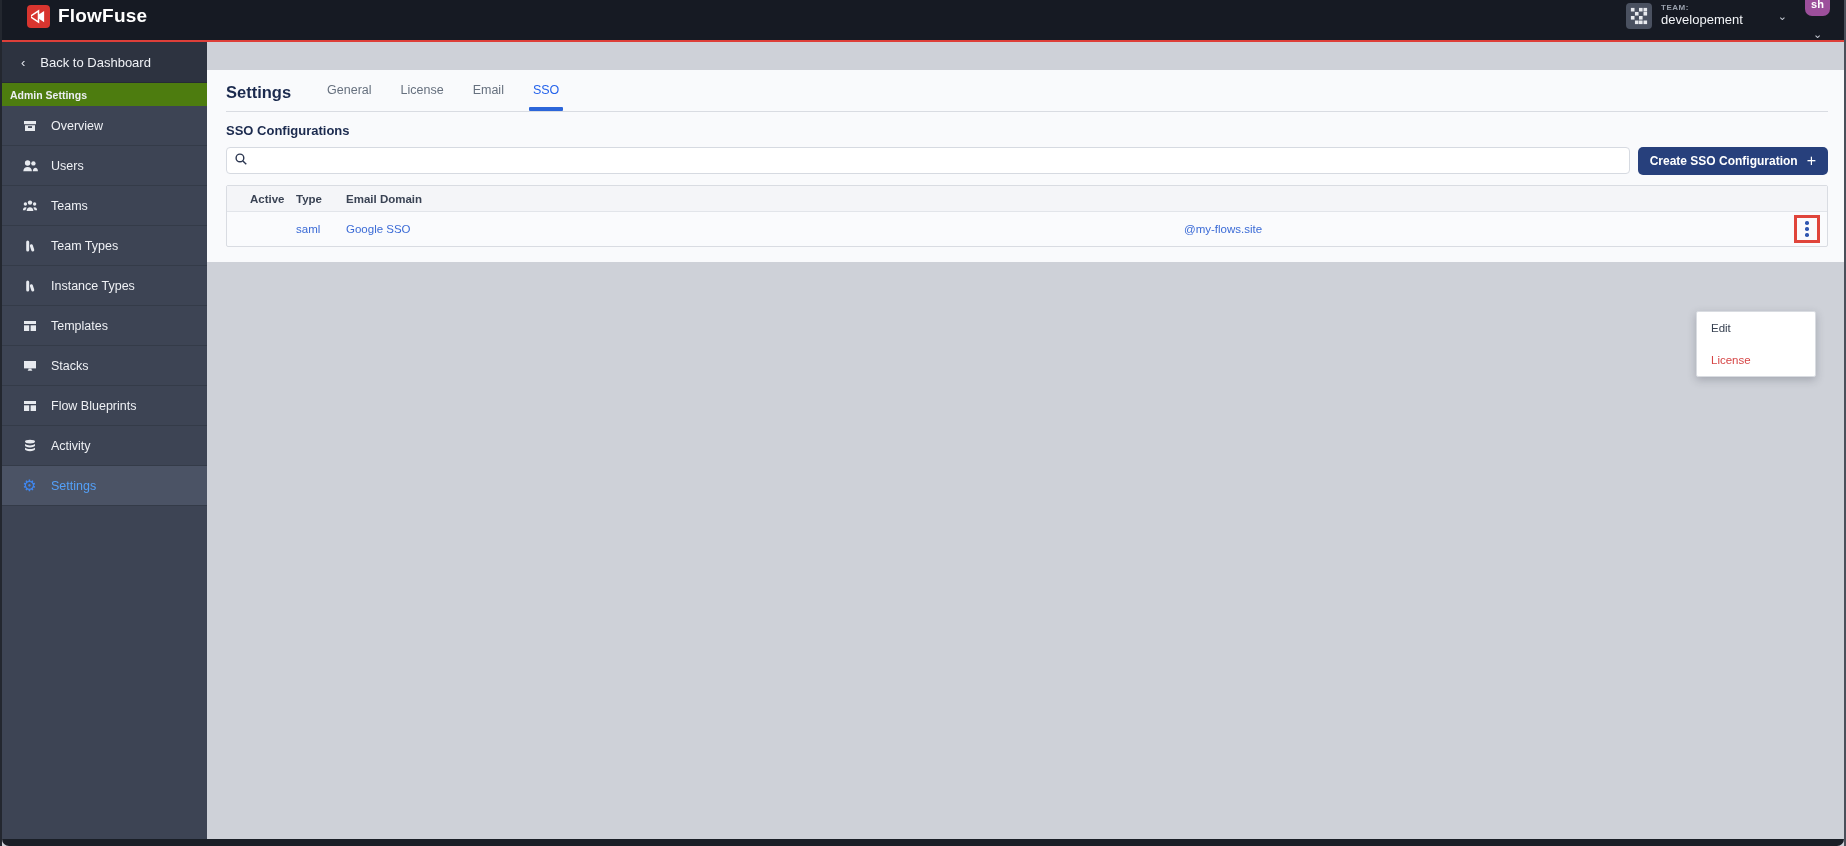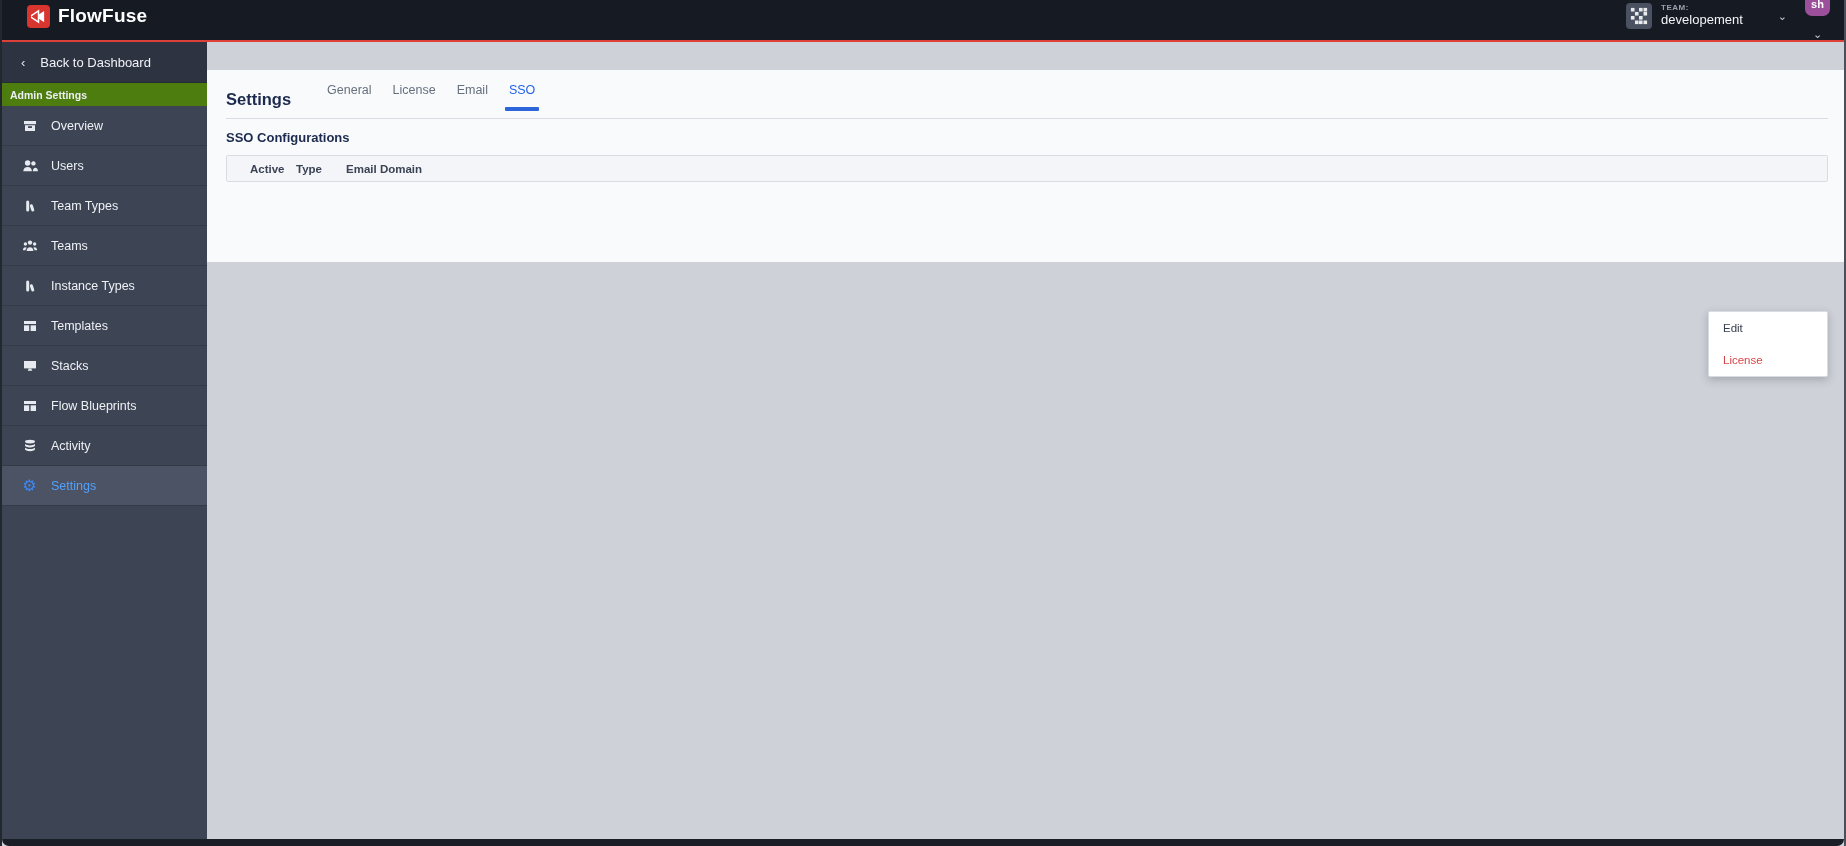--- a/index.html
+++ b/index.html
@@ -68,21 +68,21 @@
   .nav-item.active .ni { color:#3f87f0; font-size:16px; }
 
   
   .main { flex:1; display:flex; flex-direction:column; }
   .main-gap { height:28px; }
   .panel {
     background:#f9fafc; height:192px; padding:13px 16px 0 19px; position:relative;
   }
   .panel-head { display:flex; align-items:flex-end; gap:36px; padding-bottom:9px; border-bottom:1px solid #d9dce2; }
   .page-title { font-size:16.5px; font-weight:bold; color:#1b2a4e; }
-  .tabs { display:flex; gap:21px; margin-bottom:8px; }
+  .tabs { display:flex; gap:29px; margin-bottom:1px; }
   .tab { font-size:12.5px; color:#66707e; cursor:pointer; position:relative; padding-bottom:4px; }
   .tab.active { color:#2563eb; }
   .tab.active::after {
     content:""; position:absolute; left:-4px; right:-4px; bottom:-10px; height:4px; background:#2b65d9; border-radius:1px;
   }
   .section-title { margin-top:11px; font-size:13px; font-weight:bold; color:#1b2a4e; }
   .controls-row { margin-top:9px; display:flex; gap:8px; }
   .search-box {
     flex:1; height:27px; background:#ffffff; border:1px solid #d6dae1; border-radius:4px;
     display:flex; align-items:center; padding-left:7px; gap:6px;
@@ -108,21 +108,21 @@
   .cell-link { color:#3b6bd6; cursor:pointer; }
   .kebab-wrap {
     border:3px solid #e0453b; width:26px; height:28px;
     display:flex; align-items:center; justify-content:center; cursor:pointer;
   }
   .kebab { display:flex; flex-direction:column; gap:2.5px; }
   .kebab span { width:3.5px; height:3.5px; border-radius:50%; background:#2f56b0; }
 
   
   .context-menu {
-    position:absolute; top:241px; right:16px; width:120px; background:#ffffff;
+    position:absolute; top:241px; right:28px; width:120px; background:#ffffff;
     border:1px solid #d9dce1; border-radius:2px;
     box-shadow:0 3px 8px rgba(40,45,60,.25); z-index:5; overflow:hidden;
   }
   .menu-item { padding:10px 14px; font-size:11.5px; color:#374151; cursor:pointer; }
   .menu-item.danger { color:#d64545; }
 
   .bottom-edge {
     position:absolute; left:0; right:0; bottom:0; height:7px; background:#1a1f27;
     border-radius:0 0 9px 9px;
   }
@@ -199,37 +199,37 @@
             <circle cx="11.4" cy="5.4" r="2.2"></circle>
             <path d="M1.3 13.2c0-2.6 1.9-4.2 4.3-4.2s4.3 1.6 4.3 4.2z"></path>
             <path d="M10.8 13.2c.1-2.1 1.1-3.5 2.7-3.5 1.4 0 2.4 1.3 2.4 3.5z"></path>
           </svg>
       </span>
       <span>Users</span>
     </div>
     <div class="nav-item">
       <span class="ni">
         <svg width="16" height="16" viewBox="0 0 16 16" fill="currentColor">
-            <rect x="4.2" y="2.6" width="3" height="10.8" rx="1.5"></rect>
-            <rect x="8.6" y="6.2" width="3" height="7.4" rx="1.5" transform="rotate(-18 10 10)"></rect>
-          </svg>
-      </span>
-      <span>Team Types</span>
-    </div>
-    <div class="nav-item">
-      <span class="ni">
-        <svg width="16" height="16" viewBox="0 0 16 16" fill="currentColor">
             <circle cx="8" cy="4.6" r="2.2"></circle>
             <circle cx="3.4" cy="6" r="1.7"></circle>
             <circle cx="12.6" cy="6" r="1.7"></circle>
             <path d="M4.6 13c0-2.3 1.5-3.7 3.4-3.7s3.4 1.4 3.4 3.7z"></path>
             <path d="M.9 12.2c.1-1.8 1-3 2.4-3 .6 0 1.1.2 1.5.6-.8.8-1.3 1.6-1.4 2.4zM15.1 12.2c-.1-1.8-1-3-2.4-3-.6 0-1.1.2-1.5.6.8.8 1.3 1.6 1.4 2.4z"></path>
           </svg>
       </span>
       <span>Teams</span>
+    </div>
+    <div class="nav-item">
+      <span class="ni">
+        <svg width="16" height="16" viewBox="0 0 16 16" fill="currentColor">
+            <rect x="4.2" y="2.6" width="3" height="10.8" rx="1.5"></rect>
+            <rect x="8.6" y="6.2" width="3" height="7.4" rx="1.5" transform="rotate(-18 10 10)"></rect>
+          </svg>
+      </span>
+      <span>Team Types</span>
     </div>
     <div class="nav-item">
       <span class="ni">
         <svg width="16" height="16" viewBox="0 0 16 16" fill="currentColor">
             <rect x="4.2" y="2.6" width="3" height="10.8" rx="1.5"></rect>
             <rect x="8.6" y="6.2" width="3" height="7.4" rx="1.5" transform="rotate(-18 10 10)"></rect>
           </svg>
       </span>
       <span>Instance Types</span>
     </div>
@@ -286,28 +286,58 @@
         <div class="tabs">
           <span class="tab">General</span>
           <span class="tab">License</span>
           <span class="tab">Email</span>
           <span class="tab active">SSO</span>
         </div>
       </div>
 
       <div class="section-title">SSO Configurations</div>
 
+      <div class="controls-row">
+        <div class="search-box">
+          <span>
+            <svg width="14" height="14" viewBox="0 0 16 16" fill="none" stroke="#2b3650" stroke-width="1.6">
+                <circle cx="6.8" cy="6.8" r="4.4"></circle>
+                <path d="M10.2 10.2 L14 14"></path>
+              </svg>
+          </span>
+          <input type="text" style="">
+        </div>
+        <button class="create-btn">
+          <span>Create SSO Configuration</span>
+          <span class="plus-glyph">+</span>
+        </button>
+      </div>
 
       <div class="sso-table">
         <div class="t-row t-head">
           <span class="col-active">Active</span>
           <span class="col-type">Type</span>
           <span class="col-email">Email Domain</span>
           <span class="col-actions"></span>
         </div>
+        <div class="t-row t-data">
+          <span class="col-active"></span>
+          <span class="col-type cell-link">saml</span>
+          <span class="col-name cell-link">Google SSO</span>
+          <span class="col-email cell-link">@my-flows.site</span>
+          <span class="col-actions">
+            <span class="kebab-wrap">
+              <span class="kebab">
+                  <span></span>
+                  <span></span>
+                  <span></span>
+                </span>
+            </span>
+          </span>
+        </div>
       </div>
 
       <div class="context-menu">
         <div class="menu-item">Edit</div>
         <div class="menu-item danger">License</div>
       </div>
     </div>
   </div>
 </div>
 

